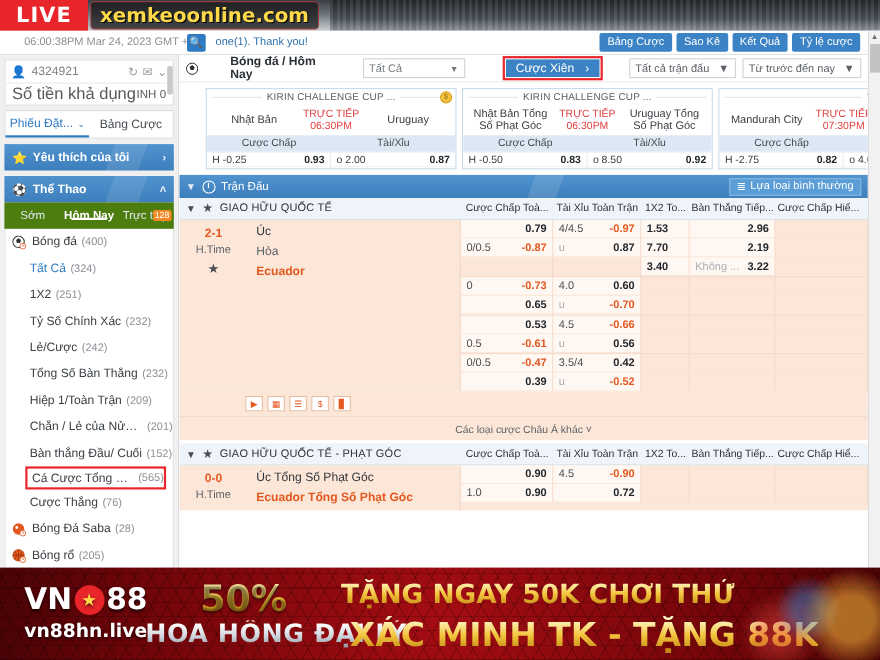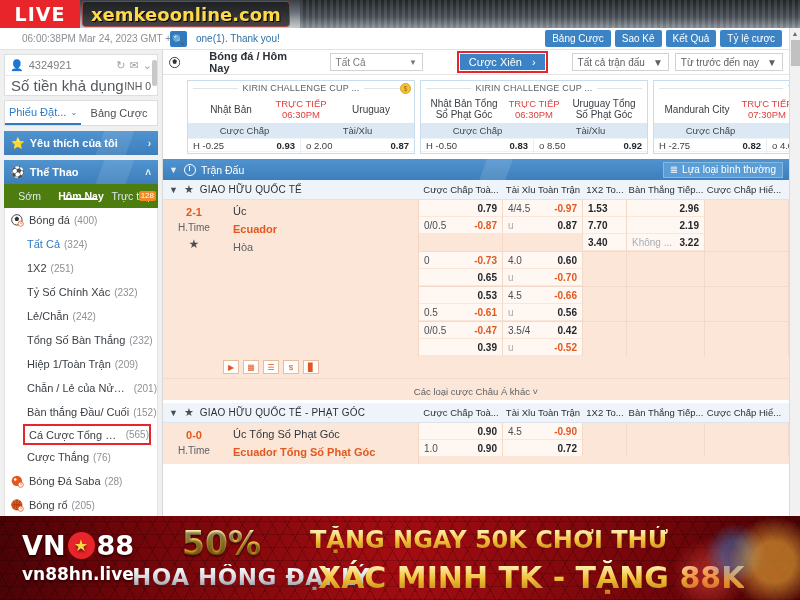--- a/index.html
+++ b/index.html
@@ -488,21 +488,21 @@
     </div>
     <div class="sub-row">
       <span class="lbl">1X2</span>
       <span class="cnt">(251)</span>
     </div>
     <div class="sub-row">
       <span class="lbl">Tỷ Số Chính Xác</span>
       <span class="cnt">(232)</span>
     </div>
     <div class="sub-row">
-      <span class="lbl">Lẻ/Chẵn</span>
+      <span class="lbl">Lẻ/Cược</span>
       <span class="cnt">(242)</span>
     </div>
     <div class="sub-row">
       <span class="lbl">Tổng Số Bàn Thắng</span>
       <span class="cnt">(232)</span>
     </div>
     <div class="sub-row">
       <span class="lbl">Hiệp 1/Toàn Trận</span>
       <span class="cnt">(209)</span>
     </div>
@@ -731,22 +731,22 @@
   </div>
 
   <div class="match-block">
     <div class="mb-score">
       <div class="sc">2-1</div>
       <div class="ht">H.Time</div>
       <div class="star">★</div>
     </div>
     <div class="mb-teams">
       <div class="row">Úc</div>
+      <div class="row draw">Hòa</div>
       <div class="row away">Ecuador</div>
-      <div class="row draw">Hòa</div>
     </div>
     <div class="mb-odds">
 
       <div class="og">
         <div class="ocol oc-hdp">
           <div class="ocell">
             <span class="k"></span>
             <span class="v">0.79</span>
           </div>
           <div class="ocell">

